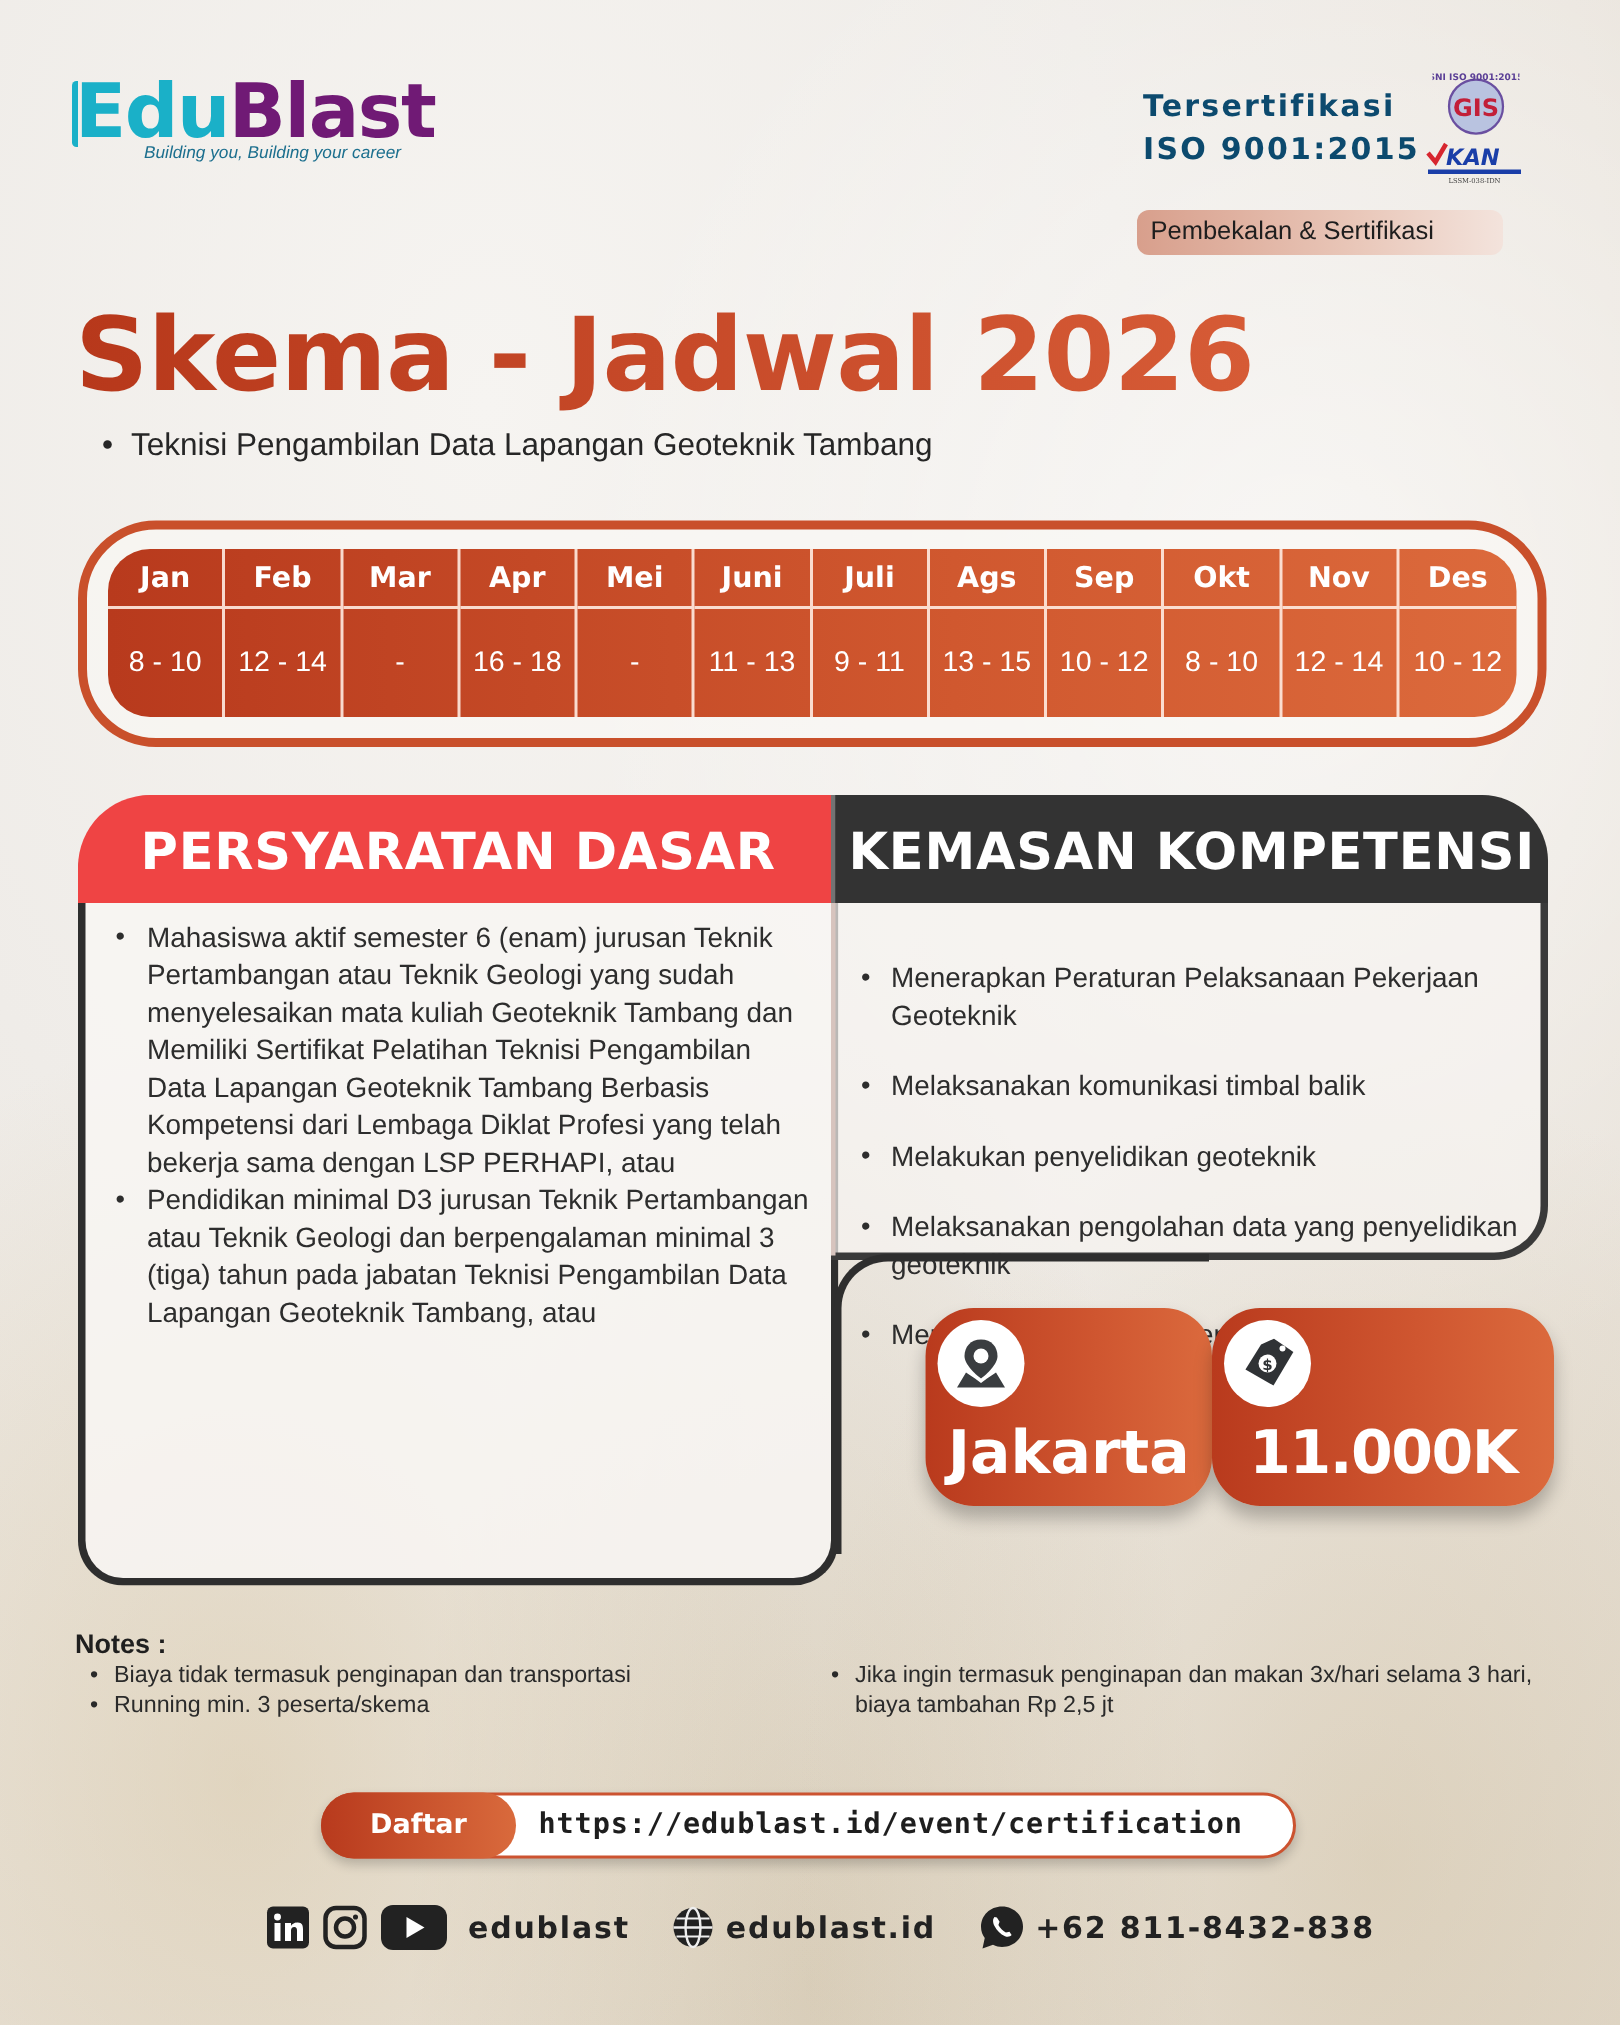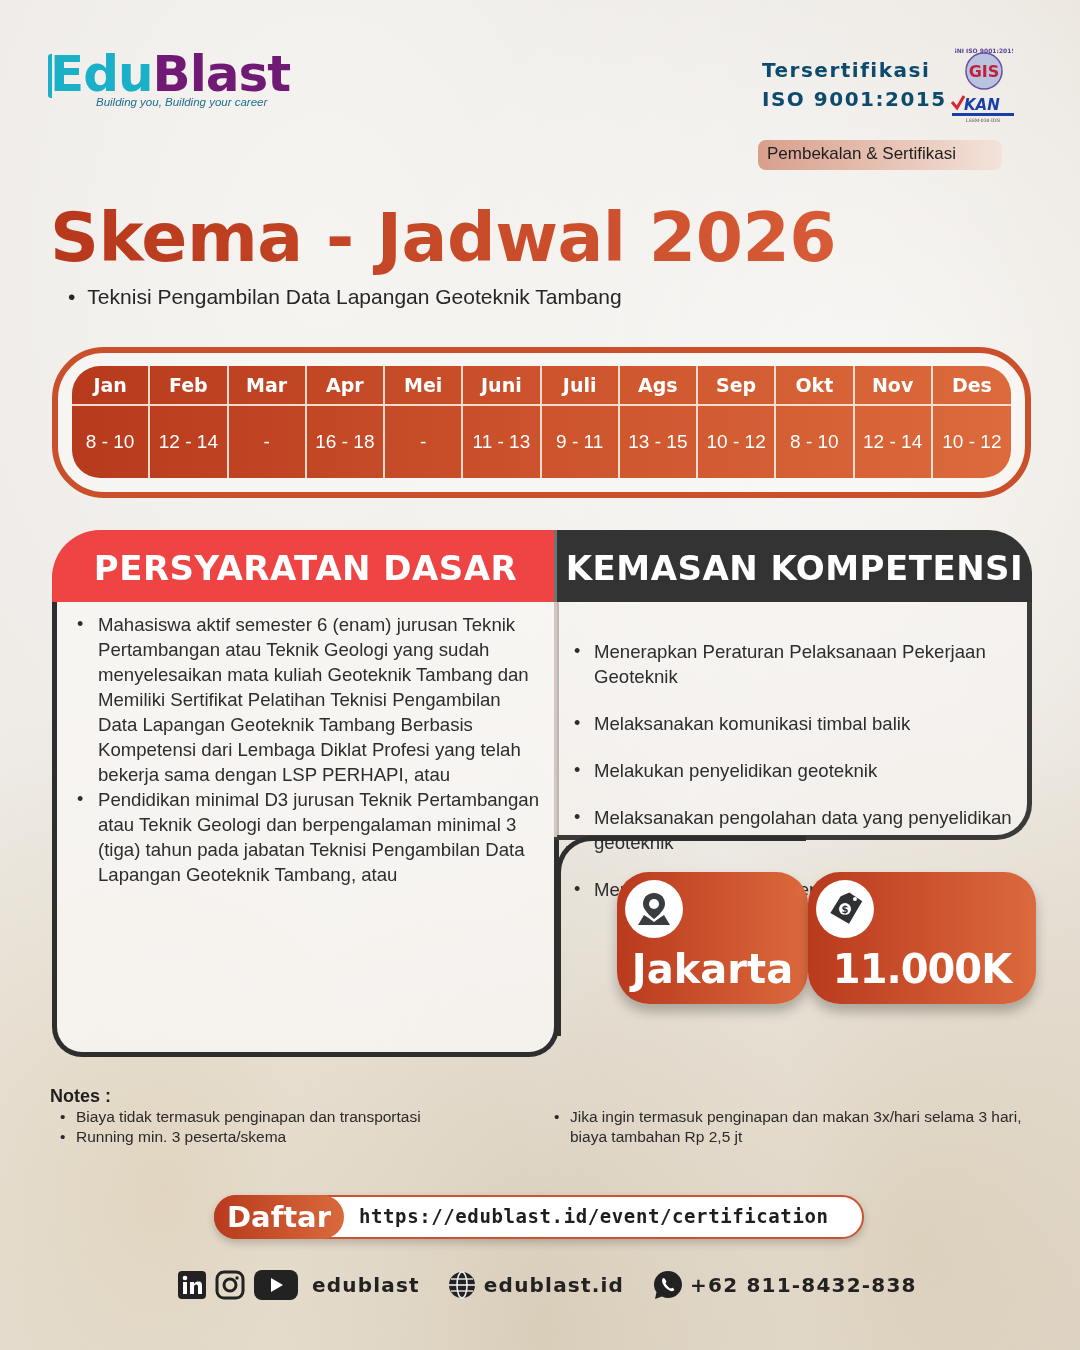--- a/index.html
+++ b/index.html
@@ -126,21 +126,21 @@
   .notes-right { left: 552px; width: 480px; }
 
   
   .register-bar {
     position: absolute; left: 214px; top: 1195px; width: 650px; height: 44px; border-radius: 22px;
     background: #ffffff; border: 2px solid #cc5330; box-shadow: 0 4px 8px rgba(0,0,0,0.2);
   }
   .register-btn {
     position: absolute; left: -2px; top: -2px; width: 130px; height: 44px; border-radius: 22px;
     background: linear-gradient(90deg, #b83a1d 0%, #d96a3c 100%);
-    color: #ffffff; font-weight: 700; font-size: 29px; text-align: center; line-height: 44px;
+    color: #ffffff; font-weight: 700; font-size: 18px; text-align: center; line-height: 44px;
   }
   .register-url { position: absolute; left: 143px; top: 8px; font-family: "DejaVu Sans Mono", monospace; font-weight: 700; font-size: 19px; color: #1e1e1e; letter-spacing: 0.6px; }
 
   
   .footer { position: absolute; left: 176px; top: 1267px; height: 36px; display: flex; align-items: center; }
   .soc-icon { width: 32px; height: 32px; display: inline-flex; align-items: center; justify-content: center; margin-right: 6px; }
   .footer-text { font-family: "DejaVu Sans", sans-serif; font-weight: 600; font-size: 20px; color: #222222; letter-spacing: 1.2px; }
 </style>
 </head>
 <body>

